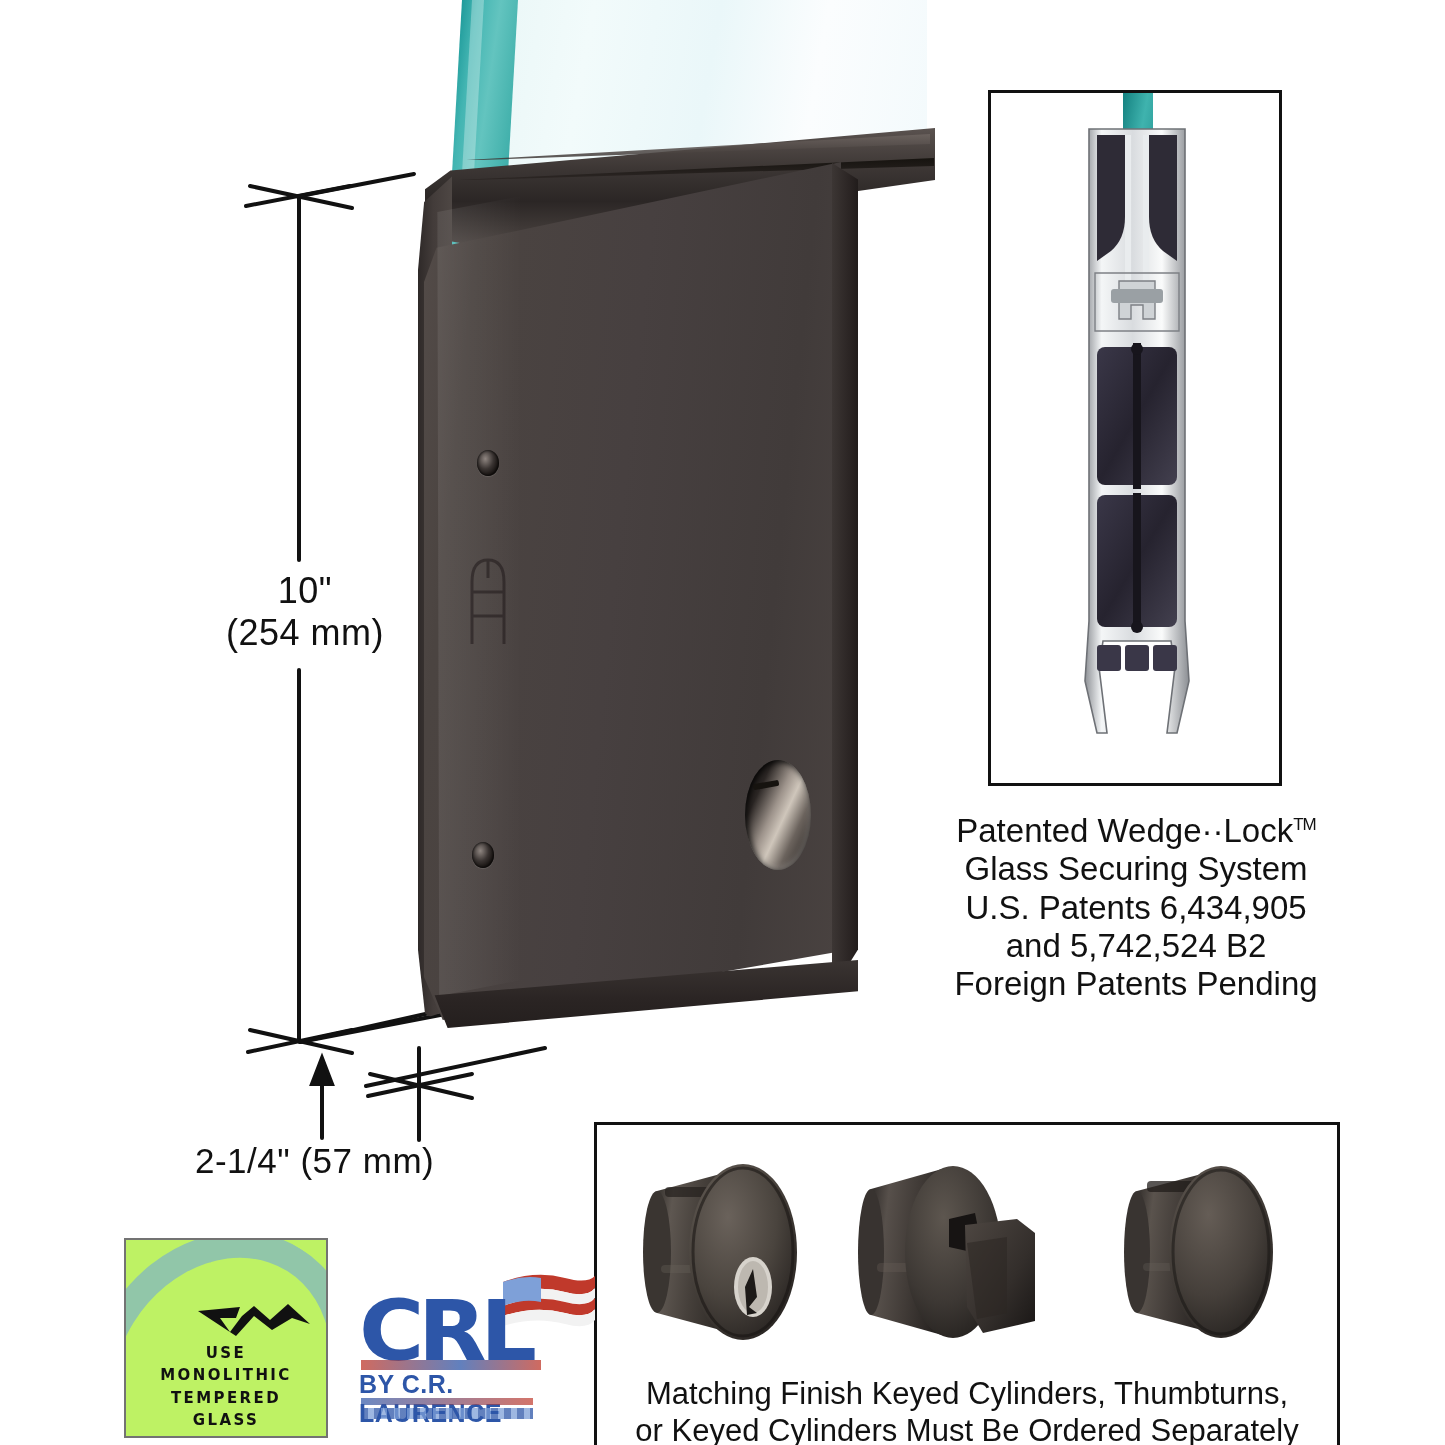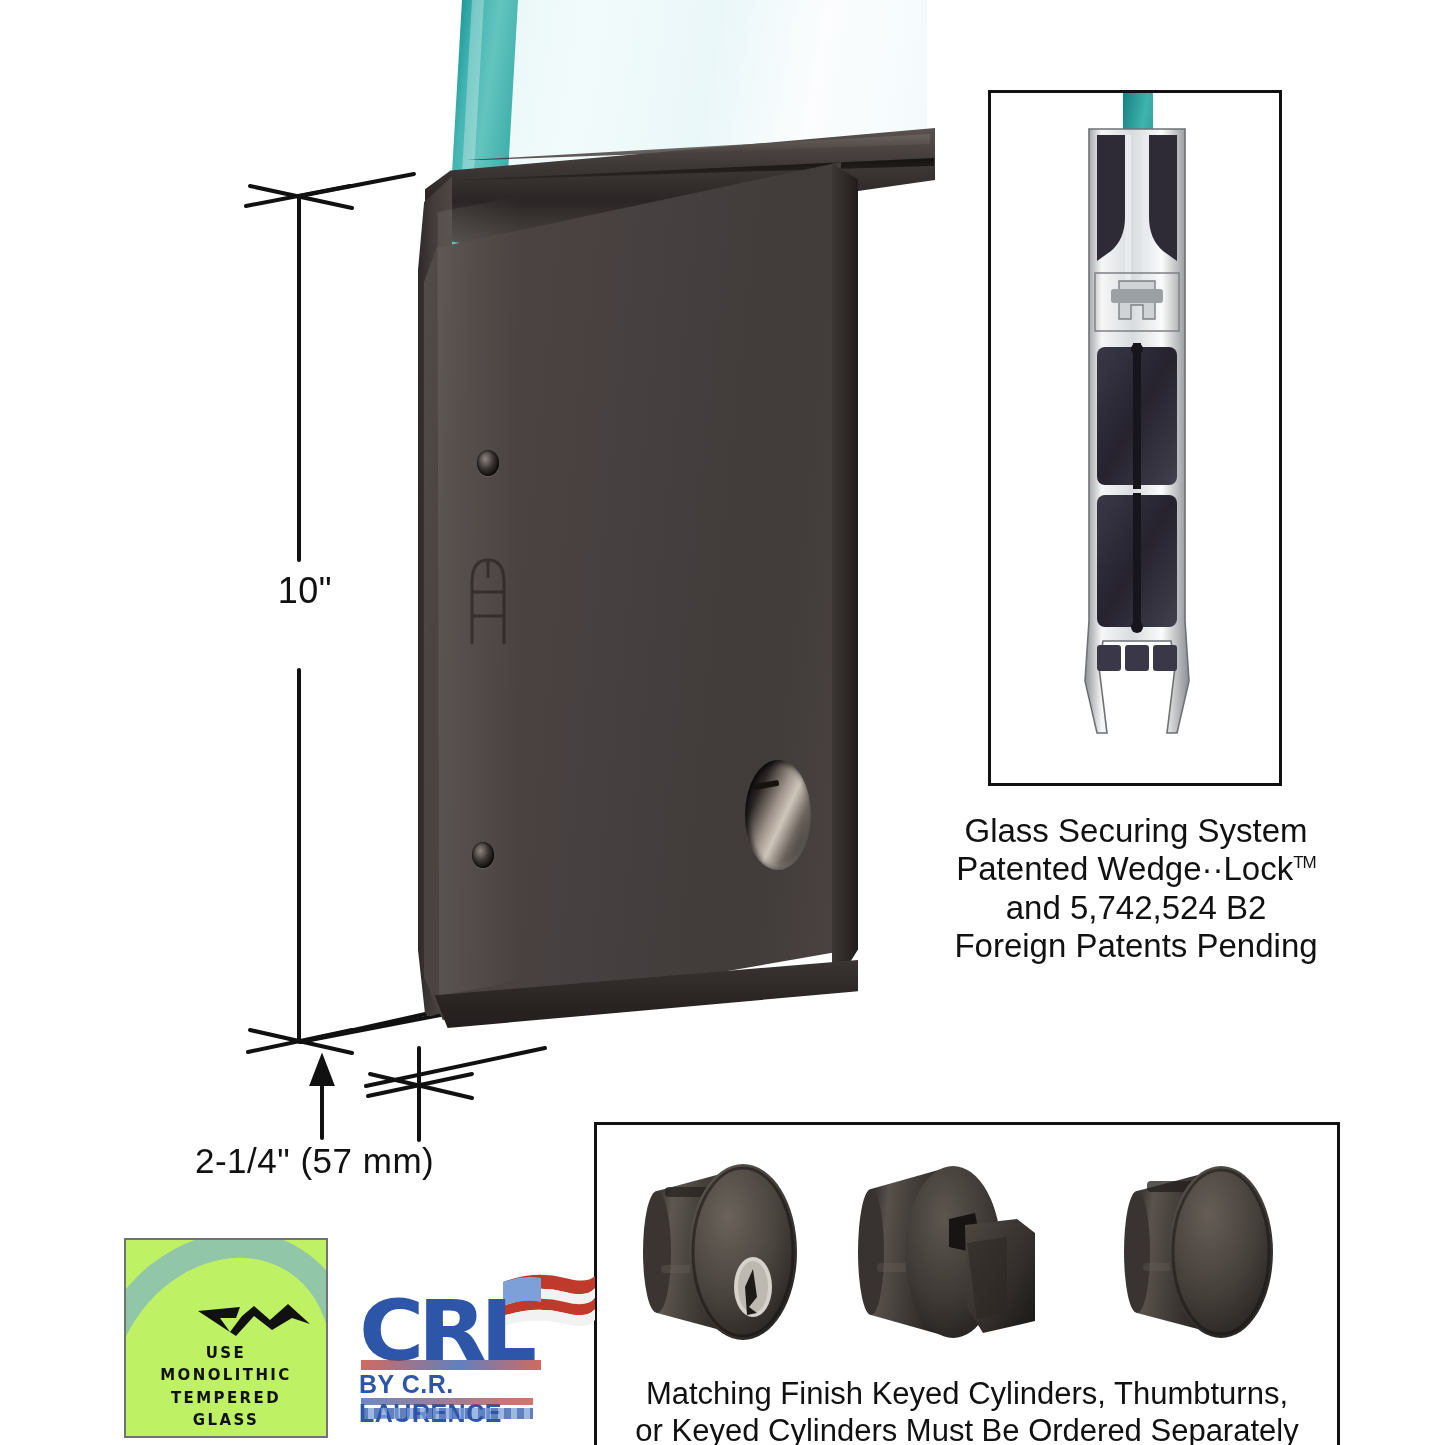--- a/index.html
+++ b/index.html
@@ -153,20 +153,21 @@
   </g>
 
   <g fill="#111" stroke="#111" stroke-width="4" stroke-linecap="round">
     <line x1="322" y1="1138" x2="322" y2="1072"></line>
     <polygon points="322,1058 312,1084 332,1084"></polygon>
   </g>
 </svg>
 
 <div class="abs dim-text" id="dim-height">
   <div>10"</div>
+  <div>(254 mm)</div>
 </div>
 <div class="abs dim-text" id="dim-depth">2-1/4" (57 mm)</div>
 
 <div class="abs" id="product-stage">
   <div class="glass-pane"></div>
   <div class="glass-edge-strip"></div>
   <div class="glass-edge-bright"></div>
 
   <div class="rail-topcap"></div>
   <div class="rail-topgap"></div>
@@ -234,22 +235,23 @@
 
     <g fill="#3a3748">
       <rect x="16" y="524" width="24" height="26" rx="3"></rect>
       <rect x="44" y="524" width="24" height="26" rx="3"></rect>
       <rect x="72" y="524" width="24" height="26" rx="3"></rect>
     </g>
   </svg>
 </div>
 
 <div class="abs" id="patent-caption">
+  <div><span>Patented Wedge</span><span>··</span><span>Lock</span><span class="tm">TM</span></div>
   <div>Glass Securing System</div>
-  <div><span>Patented Wedge</span><span>··</span><span>Lock</span><span class="tm">TM</span></div>
+  <div>U.S. Patents 6,434,905</div>
   <div>and 5,742,524 B2</div>
   <div>Foreign Patents Pending</div>
 </div>
 
 <div class="abs" id="cyl-box">
 
   <svg class="cyl-art" style="left:42px;width:210px;height:216px" viewBox="0 0 210 216">
     <defs>
       <linearGradient id="barrel1" x1="0" y1="0" x2="1" y2="0.25">
         <stop offset="0%" stop-color="#2e2a27"></stop>

